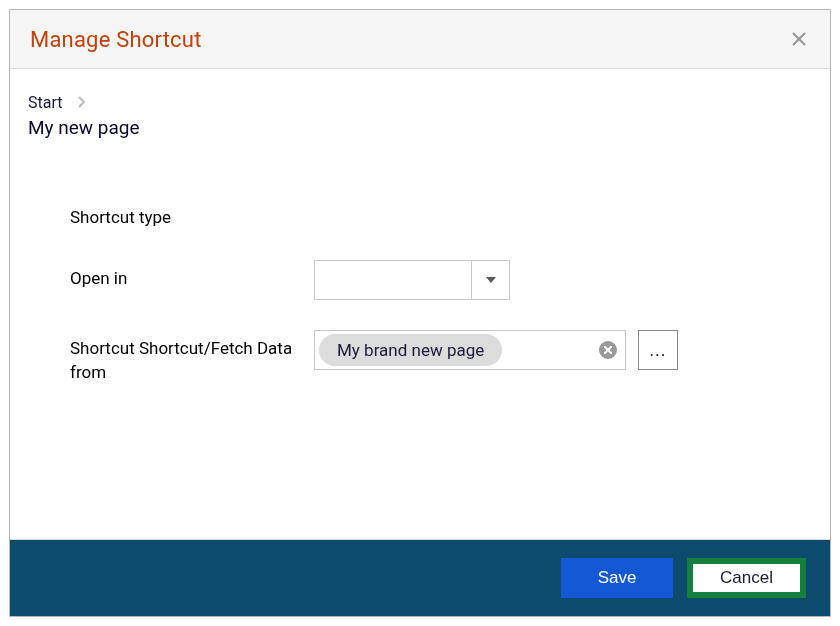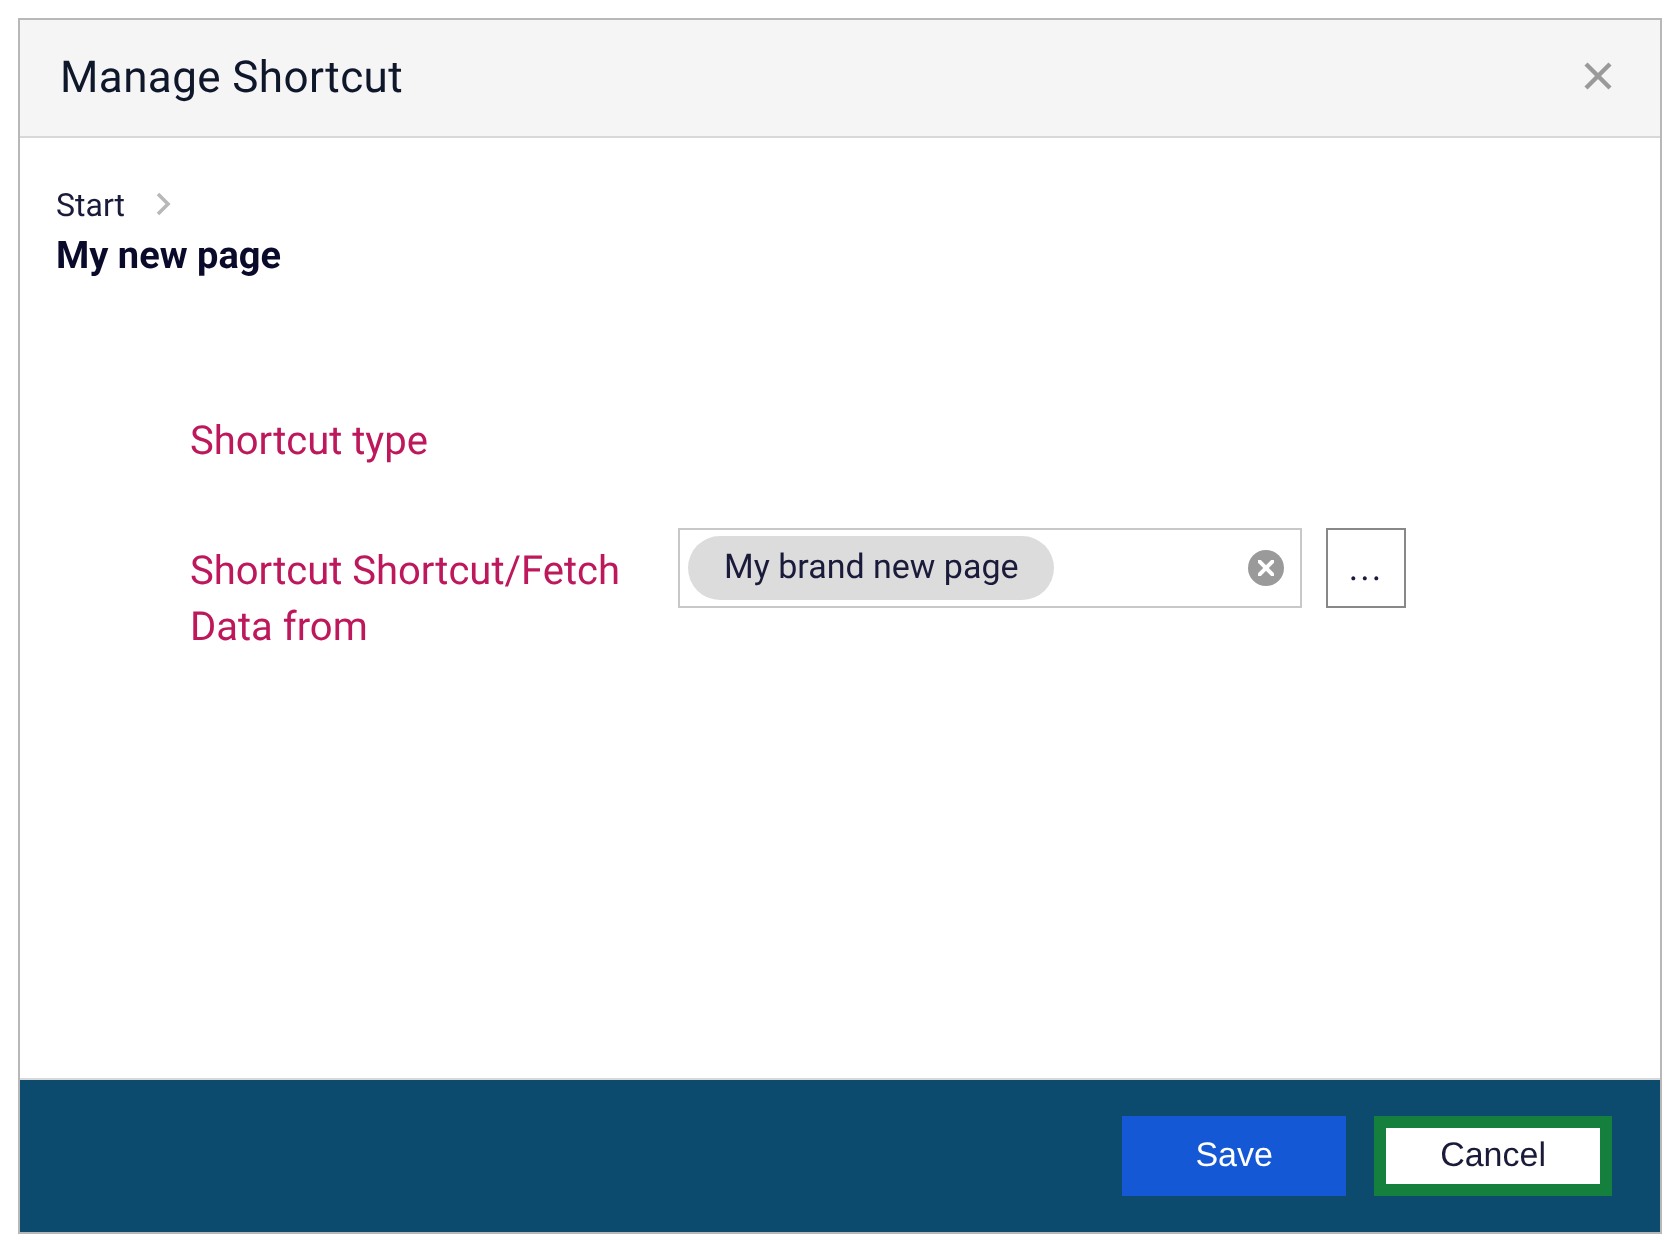--- a/index.html
+++ b/index.html
@@ -26,21 +26,21 @@
       display: flex;
       justify-content: space-between;
       align-items: center;
       padding: 16px 20px;
       background: #f5f5f5;
       border-bottom: 1px solid #d8d8d8;
     }
     .dialog-title {
       font-size: 22px;
       font-weight: 400;
-      color: #0f172a;
+      color: #c2410c;
       letter-spacing: 0.2px;
     }
     .close-btn {
       font-size: 22px;
       color: #9a9a9a;
       cursor: pointer;
       line-height: 1;
       padding: 2px 4px;
     }
     .dialog-body {
@@ -57,40 +57,39 @@
     .breadcrumb-item {
       font-size: 16px;
       color: #1a1a3a;
     }
     .breadcrumb-chevron {
       color: #b8b8b8;
       font-size: 15px;
     }
     .breadcrumb-current {
       font-size: 19px;
-      font-weight: 700;
+      font-weight: 400;
       color: #0a0a2a;
       margin-top: 2px;
     }
     .form-area {
       margin-top: 60px;
       padding-left: 42px;
     }
     .form-row {
       display: flex;
       align-items: flex-start;
       margin-bottom: 30px;
     }
     .form-label {
       width: 244px;
-      font-size: 20px;
-      color: #be185d;
+      font-size: 17px;
+      color: #000000;
       padding-top: 7px;
       line-height: 1.4;
-      margin-left: 25px;
     }
     .select-field {
       display: flex;
       border: 1px solid #c8c8c8;
       height: 40px;
       align-items: stretch;
       background: #fff;
     }
     .select-value {
       padding: 8px 13px;
@@ -218,20 +217,31 @@
           </svg>
       </span>
     </div>
     <div class="breadcrumb-current">My new page</div>
 
     <div class="form-area">
       <div class="form-row">
         <div class="form-label">Shortcut type</div>
       </div>
 
+      <div class="form-row">
+        <div class="form-label">Open in</div>
+        <div class="select-field narrow">
+          <div class="select-value"></div>
+          <div class="select-arrow">
+            <svg viewBox="0 0 10 6">
+                <path d="M0 0 L5 6 L10 0 Z" fill="#5a5a5a"></path>
+              </svg>
+          </div>
+        </div>
+      </div>
 
       <div class="form-row">
         <div class="form-label">Shortcut Shortcut/Fetch Data from</div>
         <div class="token-field">
           <div class="token-input">
             <span class="token">My brand new page</span>
             <span class="token-clear">
               <svg width="8" height="8" viewBox="0 0 8 8">
                 <line x1="0" y1="0" x2="8" y2="8" stroke="#fff" stroke-width="2"></line>
                 <line x1="8" y1="0" x2="0" y2="8" stroke="#fff" stroke-width="2"></line>

